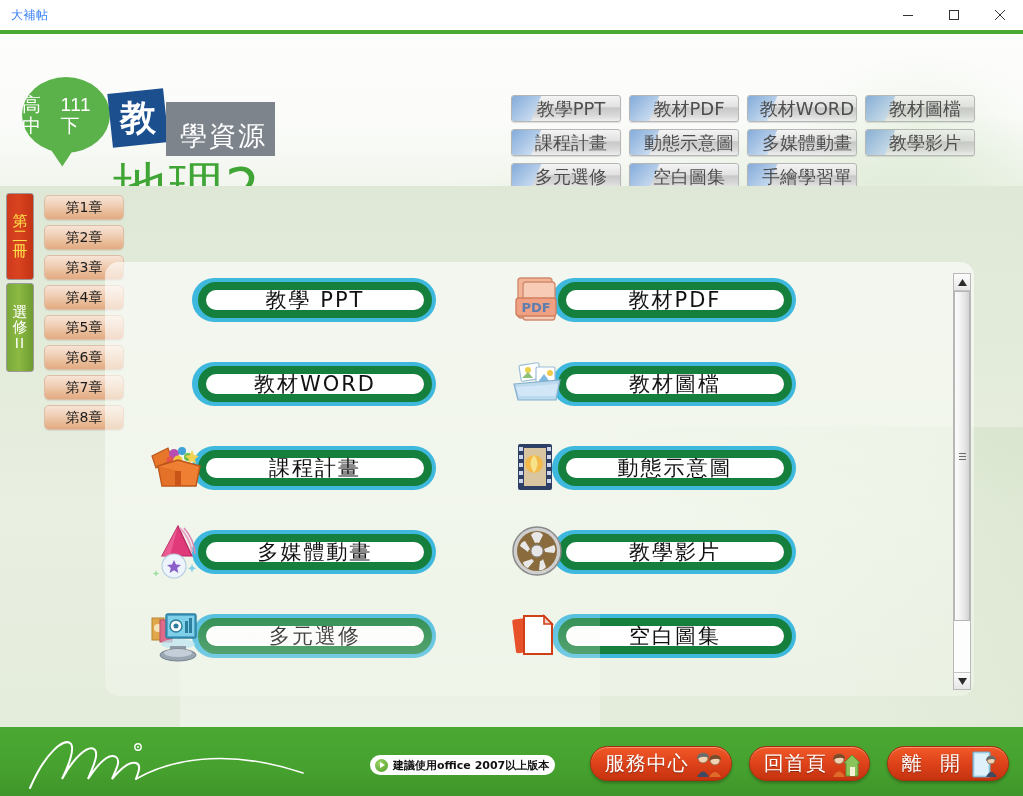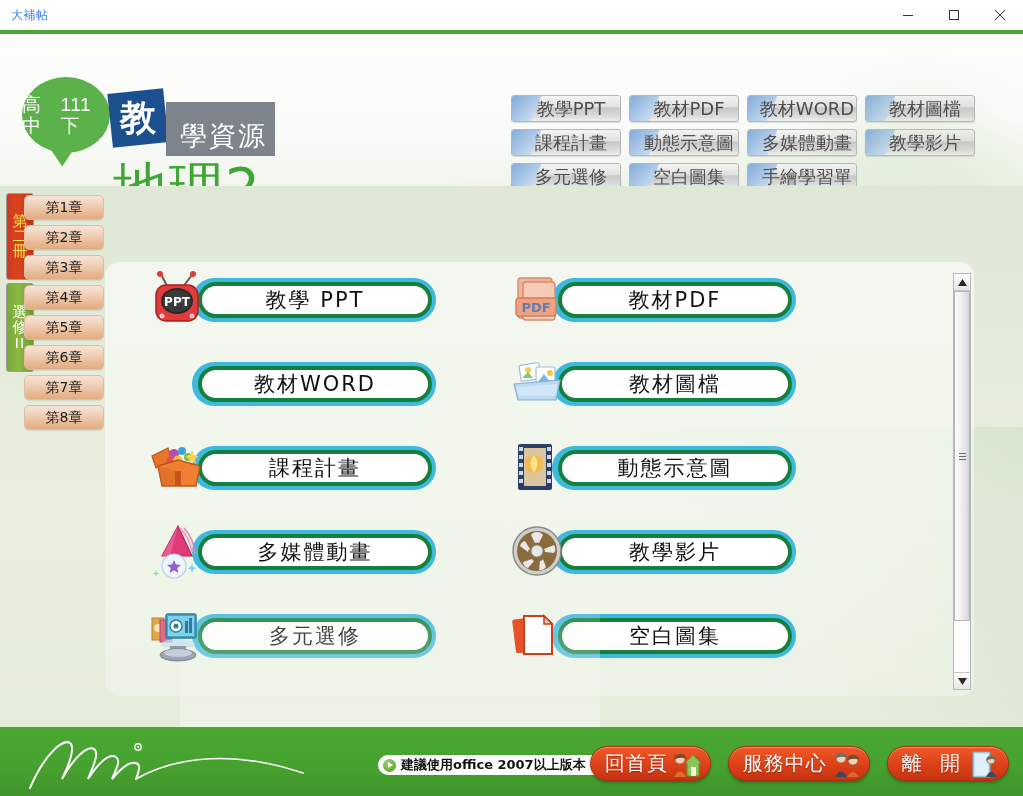--- a/index.html
+++ b/index.html
@@ -146,21 +146,21 @@
   .mrow { display:flex; margin-bottom:24px; }
   .mcell { position:relative; width:360px; height:60px; }
 
   .pill {
     position:absolute; left:52px; top:8px; width:244px; height:44px;
     background:#3fb8dd;
     border-radius:22px;
     padding:4px 4px 4px 6px;
   }
   .pill-inner {
-    width:100%; height:100%; background:#fff; border:4px solid #15803d;
+    width:100%; height:100%; background:#fff; border:8px solid #15803d;
     border-radius:19px; display:flex; align-items:center; justify-content:center;
     font-size:21px; color:#111; letter-spacing:2px;
     font-family:"DejaVu Sans","Liberation Sans",sans-serif; white-space:nowrap;
   }
 
   .mico {
     position:absolute; left:8px; top:0px; width:58px; height:58px; z-index:3;
   }
   .mico svg { display:block; }
 
@@ -188,26 +188,25 @@
   
   .footer {
     position:absolute; left:0; top:727px; width:1023px; height:69px;
     background:linear-gradient(180deg,#4aa932 0%,#46a12f 60%,#3f9529 100%);
     overflow:hidden;
   }
   .nani { position:absolute; left:18px; top:6px; width:300px; height:60px; }
 
   .office-note {
     position:absolute; left:370px; top:755px;
-    height:20px; padding:0 24px 0 5px;
+    height:20px; padding:0 6px 0 5px;
     background:#fff; border-radius:10px;
     display:flex; align-items:center; gap:5px;
-    font-size:13px; color:#111; font-weight:700;
+    font-size:11px; color:#111; font-weight:700;
     font-family:"DejaVu Sans","Liberation Sans",sans-serif;
-    margin-left:8px;
   }
   .play-dot {
     width:13px; height:13px; border-radius:50%;
     background:radial-gradient(circle at 35% 30%, #9ad36a, #4f9c22);
     display:flex; align-items:center; justify-content:center;
   }
   .play-dot::after{
     content:""; border-left:5px solid #fff;
     border-top:3.5px solid transparent; border-bottom:3.5px solid transparent;
     margin-left:2px;
@@ -336,53 +335,39 @@
         <span>二</span>
         <span>冊</span>
       </div>
       <div class="vtab green">
         <span>選</span>
         <span>修</span>
         <span class="two">II</span>
       </div>
     </div>
 
-    <div style="position:absolute;left:24px;top:9px;">
+    <div style="position:absolute;left:44px;top:9px;">
       <div class="chapter">第1章</div>
       <div class="chapter">第2章</div>
       <div class="chapter">第3章</div>
       <div class="chapter">第4章</div>
       <div class="chapter">第5章</div>
       <div class="chapter">第6章</div>
       <div class="chapter">第7章</div>
       <div class="chapter">第8章</div>
     </div>
 
     <div class="panel"></div>
 
     <div class="cols">
 
       <div class="mrow">
         <div class="mcell">
           <div class="pill">
             <div class="pill-inner">教學 PPT</div>
-          </div>
-          <div class="mico">
-            <svg viewBox="0 0 58 58" width="58" height="58">
-              <line x1="20" y1="18" x2="13" y2="4" stroke="#6b5c4a" stroke-width="2"></line>
-              <line x1="34" y1="18" x2="44" y2="5" stroke="#6b5c4a" stroke-width="2"></line>
-              <circle cx="12" cy="4" r="3" fill="#e03a3a"></circle>
-                <circle cx="45" cy="4" r="3" fill="#e03a3a"></circle>
-              <rect x="8" y="15" width="42" height="36" rx="10" fill="#e23b3b" stroke="#a81f1f" stroke-width="1.5"></rect>
-              <ellipse cx="29" cy="31" rx="16" ry="13" fill="#2a2a2a"></ellipse>
-              <ellipse cx="29" cy="31" rx="14" ry="11" fill="#3a3a3a"></ellipse>
-              <text x="29" y="36" font-size="12" font-weight="700" fill="#fff" text-anchor="middle" font-family="DejaVu Sans, sans-serif">PPT</text>
-              <circle cx="14" cy="46" r="2.5" fill="#f6c6c6"></circle>
-                <circle cx="44" cy="46" r="2.5" fill="#f6c6c6"></circle>
-            </svg>
           </div>
         </div>
         <div class="mcell">
           <div class="pill">
             <div class="pill-inner">教材PDF</div>
           </div>
           <div class="mico">
             <svg viewBox="0 0 58 58" width="58" height="58">
               <rect x="10" y="8" width="34" height="40" rx="3" fill="#f3b49a" stroke="#d08b6d" stroke-width="1.4"></rect>
               <rect x="15" y="12" width="32" height="38" rx="3" fill="#f7cbb6" stroke="#d08b6d" stroke-width="1.4"></rect>
@@ -580,44 +565,44 @@
     </div>
   </div>
 
   <div class="office-note">
     <span class="play-dot"></span>
     <span>建議使用office 2007以上版本</span>
   </div>
 
   <div class="fbtns">
     <div class="fbtn">
-      <span class="t">回首頁</span>
-      <span class="fi">
-        <svg viewBox="0 0 30 28" width="30" height="28">
-          <circle cx="8" cy="9" r="5" fill="#efd3b4" stroke="#8a6a4a" stroke-width=".8"></circle>
-          <path d="M2 27 q6 -11 12 0 Z" fill="#e06a2a"></path>
-          <path d="M8 4 q6 0 6 5 q-6 -3 -12 1 q0 -6 6 -6Z" fill="#7a4a2a"></path>
-          <path d="M21 5 L29 13 H27 V26 H15 V13 H13 Z" fill="#8cc45c" stroke="#5e9136" stroke-width="1"></path>
-          <rect x="19" y="17" width="5" height="9" fill="#f6f2d8"></rect>
-        </svg>
-      </span>
-    </div>
-    <div class="fbtn">
       <span class="t">服務中心</span>
       <span class="fi">
         <svg viewBox="0 0 30 28" width="30" height="28">
           <circle cx="10" cy="8" r="5" fill="#efd3b4" stroke="#8a6a4a" stroke-width=".8"></circle>
           <path d="M4 27 q6 -11 12 0 Z" fill="#3c4a63"></path>
           <path d="M10 3 q6 0 6 5 q-6 -3 -12 1 q0 -6 6 -6Z" fill="#6b6b6b"></path>
           <circle cx="22" cy="10" r="5" fill="#efd3b4" stroke="#8a6a4a" stroke-width=".8"></circle>
           <path d="M16 27 q6 -10 12 0 Z" fill="#e06a2a"></path>
           <path d="M22 5 q6 0 6 5 q-6 -3 -12 1 q0 -6 6 -6Z" fill="#7a4a2a"></path>
         </svg>
       </span>
     </div>
+    <div class="fbtn">
+      <span class="t">回首頁</span>
+      <span class="fi">
+        <svg viewBox="0 0 30 28" width="30" height="28">
+          <circle cx="8" cy="9" r="5" fill="#efd3b4" stroke="#8a6a4a" stroke-width=".8"></circle>
+          <path d="M2 27 q6 -11 12 0 Z" fill="#e06a2a"></path>
+          <path d="M8 4 q6 0 6 5 q-6 -3 -12 1 q0 -6 6 -6Z" fill="#7a4a2a"></path>
+          <path d="M21 5 L29 13 H27 V26 H15 V13 H13 Z" fill="#8cc45c" stroke="#5e9136" stroke-width="1"></path>
+          <rect x="19" y="17" width="5" height="9" fill="#f6f2d8"></rect>
+        </svg>
+      </span>
+    </div>
     <div class="fbtn exit">
       <span class="t">離 開</span>
       <span class="fi">
         <svg viewBox="0 0 30 28" width="30" height="28">
           <rect x="3" y="2" width="17" height="25" rx="1" fill="#bfe4f5" stroke="#6fa8c4" stroke-width="1.2"></rect>
           <rect x="5" y="4" width="13" height="21" fill="#dff1fb"></rect>
           <circle cx="21" cy="10" r="4" fill="#efd3b4" stroke="#8a6a4a" stroke-width=".8"></circle>
           <path d="M16 27 q5 -10 11 0 Z" fill="#3c4a63"></path>
           <path d="M21 6 q5 0 5 4 q-5 -2.5 -10 1 q0 -5 5 -5Z" fill="#6b6b6b"></path>
         </svg>

